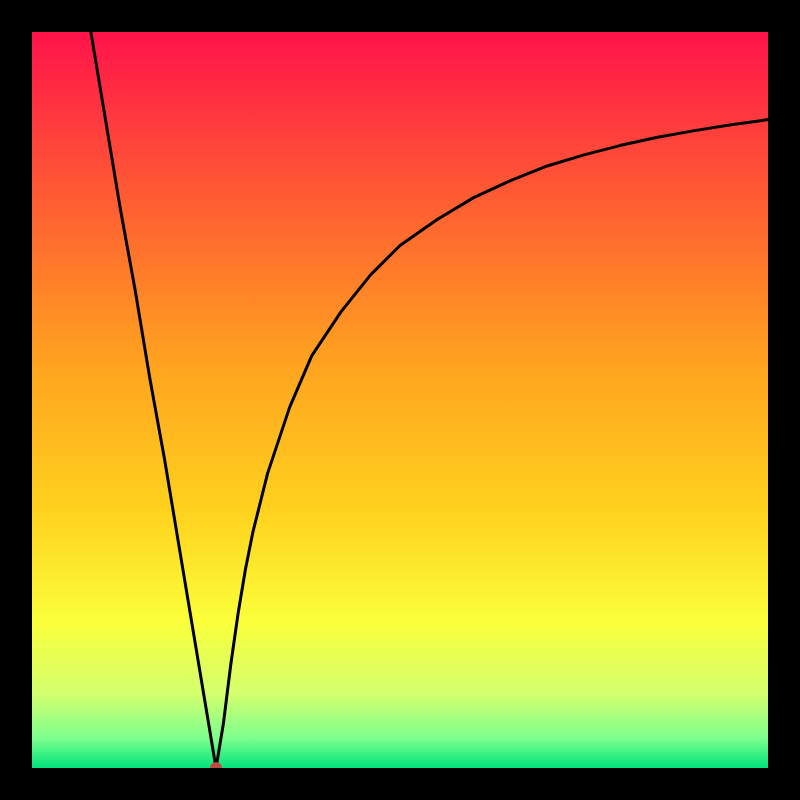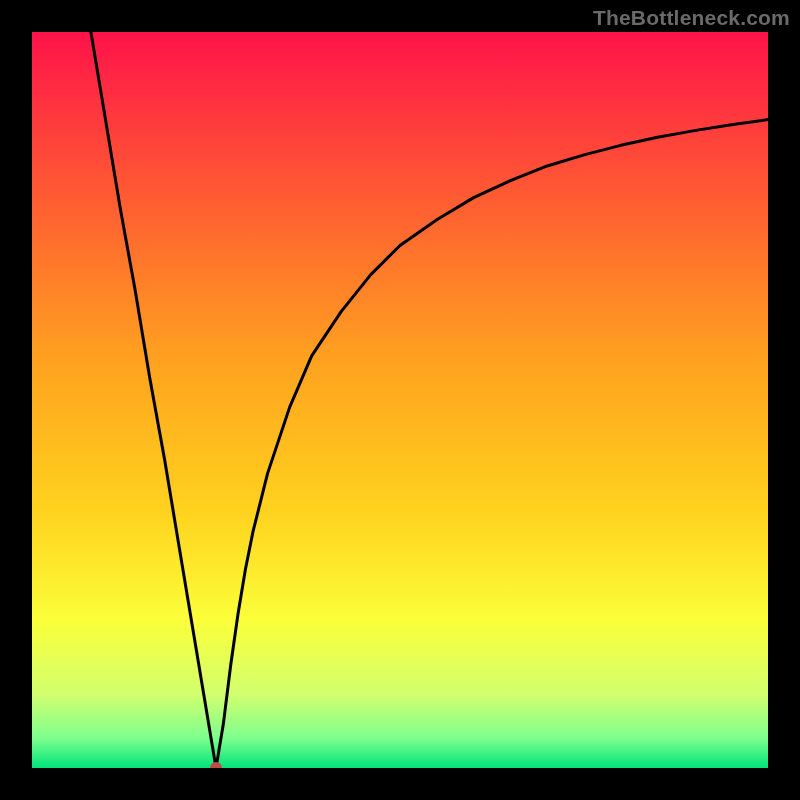--- a/index.html
+++ b/index.html
@@ -46,21 +46,20 @@
     font-weight: bold;
     color: #6a6a6a;
     letter-spacing: 0.2px;
   }
 </style>
 </head>
 <body>
 
 <div class="frame">
 
-  <div class="watermark">TheBottleneck.com</div>
 
   <div class="plot-area">
 
     <svg class="gradient-bg" viewBox="0 0 736 736" preserveAspectRatio="none">
       <defs>
         <linearGradient id="bg-grad" x1="0" y1="0" x2="0" y2="1">
           <stop id="gstop0" offset="0%" stop-color="#ff134a"></stop>
           <stop id="gstop1" offset="22%" stop-color="#ff5a33"></stop>
           <stop id="gstop2" offset="45%" stop-color="#ffa31f"></stop>
           <stop id="gstop3" offset="65%" stop-color="#ffd21e"></stop>

